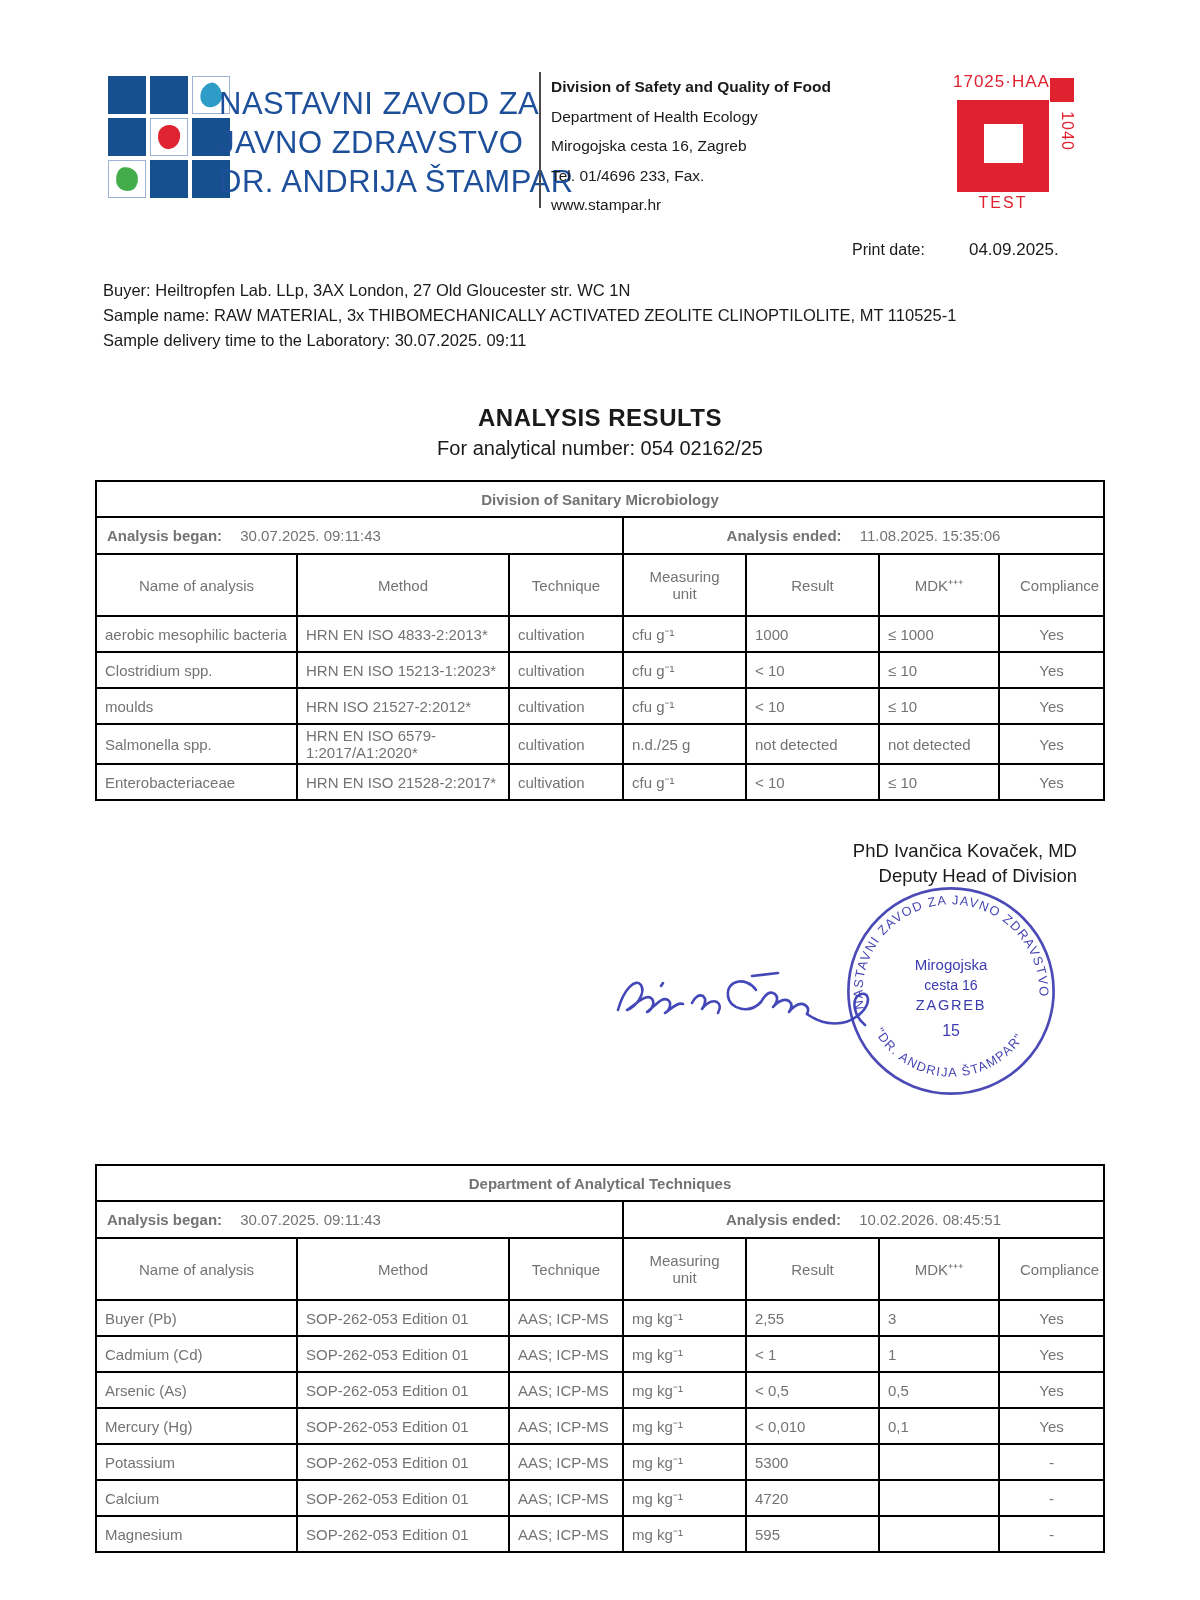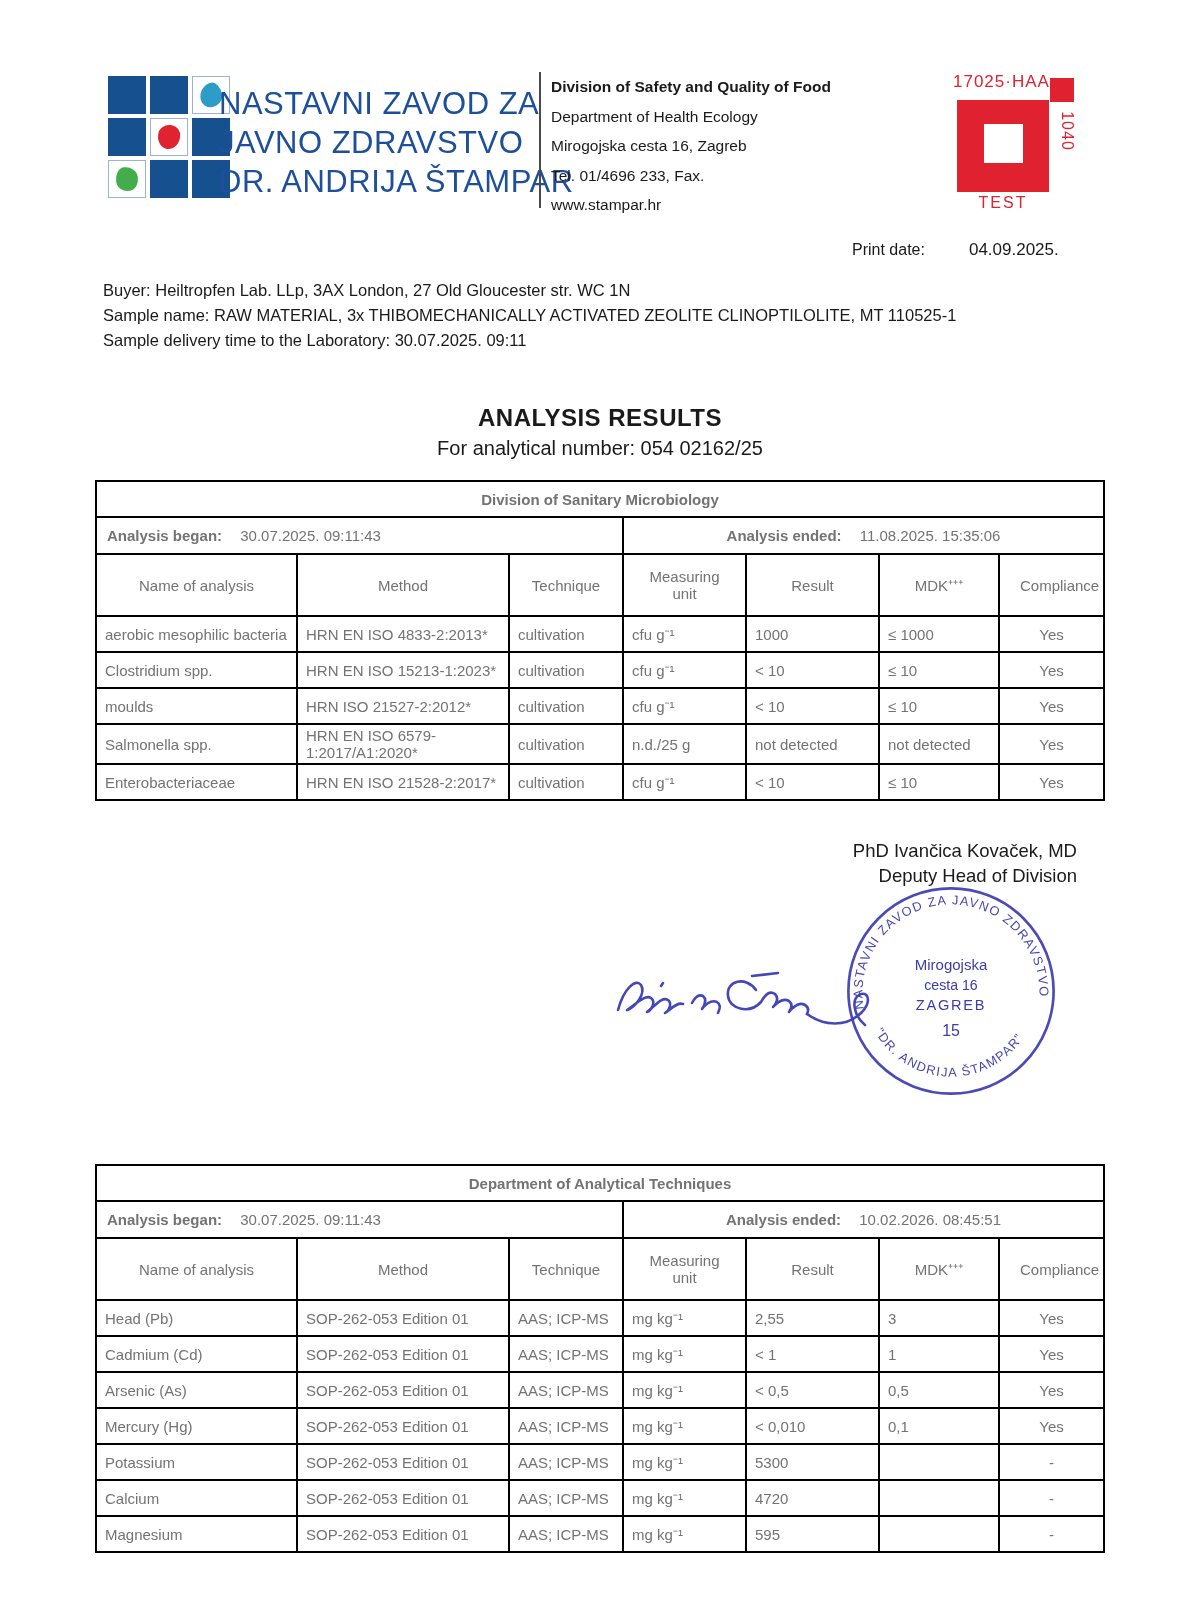--- a/index.html
+++ b/index.html
@@ -276,21 +276,21 @@
           <th>Method</th>
           <th>Technique</th>
           <th>Measuring unit</th>
           <th>Result</th>
           <th>MDK⁺⁺⁺</th>
           <th>Compliance</th>
         </tr>
     </tbody>
       <tbody>
         <tr>
-          <td>Head (Pb)</td>
+          <td>Buyer (Pb)</td>
           <td>SOP-262-053 Edition 01</td>
           <td>AAS; ICP-MS</td>
           <td>mg kg⁻¹</td>
           <td>2,55</td>
           <td>3</td>
           <td>Yes</td>
         </tr>
         <tr>
           <td>Cadmium (Cd)</td>
           <td>SOP-262-053 Edition 01</td>

